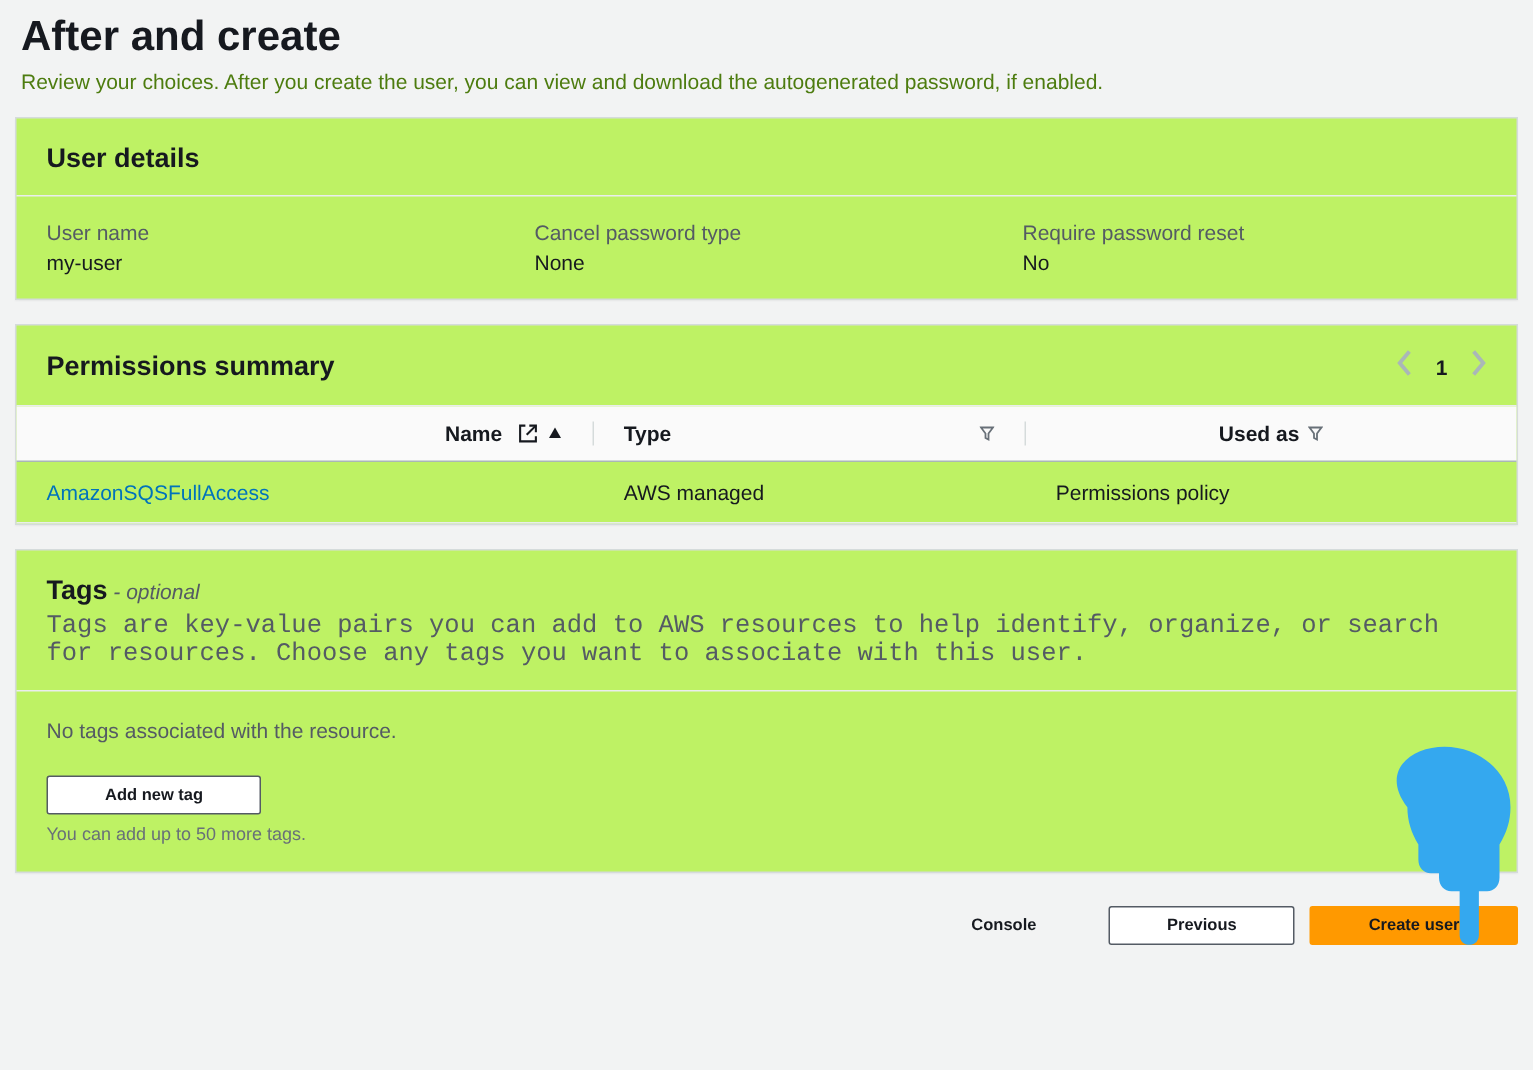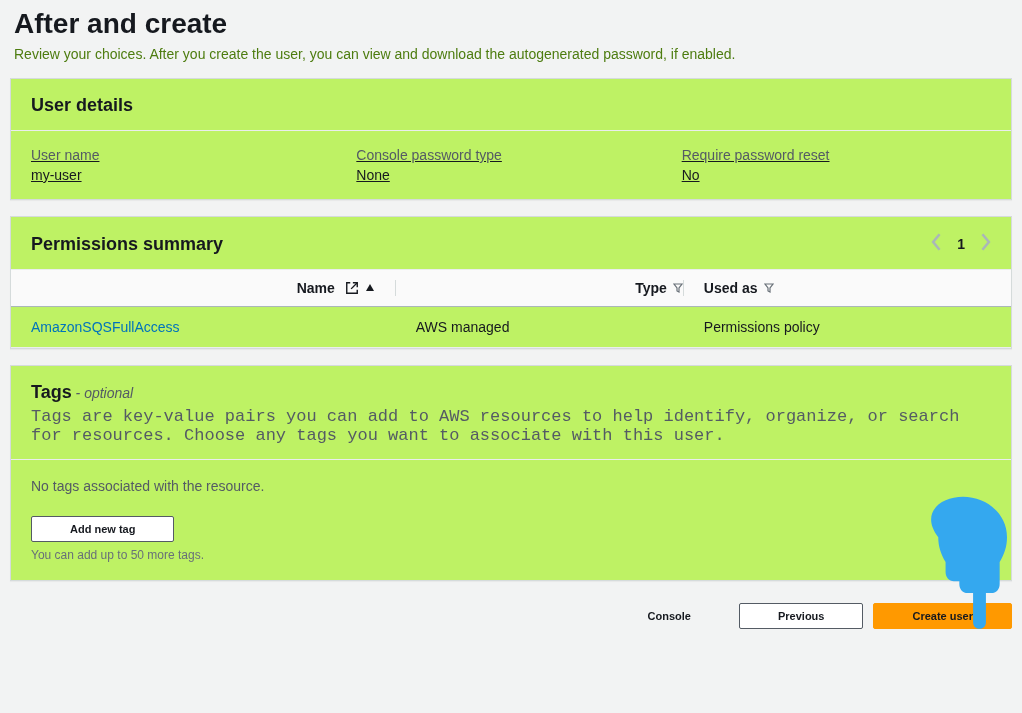--- a/index.html
+++ b/index.html
@@ -47,21 +47,20 @@
     .panel-subdesc {
       font-size: 17px;
       color: #545b64;
       margin-top: 4px;
       font-family: Liberation Mono, monospace;
     }
     .kv-row {
       display: flex;
       padding: 16px 20px;
       gap: 16px;
-      text-decoration: underline;
     }
     .kv {
       flex: 1;
     }
     .kv-label {
       font-size: 14px;
       color: #545b64;
       margin-bottom: 4px;
     }
     .kv-value {
@@ -100,22 +99,22 @@
     .th {
       font-size: 14px;
       font-weight: 700;
       color: #16191f;
       display: flex;
       align-items: center;
       gap: 6px;
       position: relative;
     }
     .col-name { flex: 0 0 38%; justify-content: flex-end; padding-right: 20px; border-right: 1px solid #d5dbdb; }
-    .col-type { flex: 0 0 30%; padding-left: 20px; justify-content: flex-end; border-right: 1px solid #d5dbdb; }
-    .col-used { flex: 1; padding-left: 20px; justify-content: flex-start; }
+    .col-type { flex: 0 0 30%; padding-left: 20px; justify-content: space-between; padding-right: 20px; border-right: 1px solid #d5dbdb; }
+    .col-used { flex: 1; padding-left: 20px; justify-content: center; }
     .table-row {
       display: flex;
       padding: 12px 20px;
       border-bottom: 1px solid #eaeded;
     }
     .td {
       font-size: 14px;
       color: #16191f;
     }
     .td.col-name { border-right: none; }
@@ -201,21 +200,21 @@
   <div class="panel">
     <div class="panel-header">
       <h2 class="panel-title">User details</h2>
     </div>
     <div class="kv-row">
       <div class="kv">
         <div class="kv-label">User name</div>
         <div class="kv-value">my-user</div>
       </div>
       <div class="kv">
-        <div class="kv-label">Console password type</div>
+        <div class="kv-label">Cancel password type</div>
         <div class="kv-value">None</div>
       </div>
       <div class="kv">
         <div class="kv-label">Require password reset</div>
         <div class="kv-value">No</div>
       </div>
     </div>
   </div>
 
   <div class="panel">

